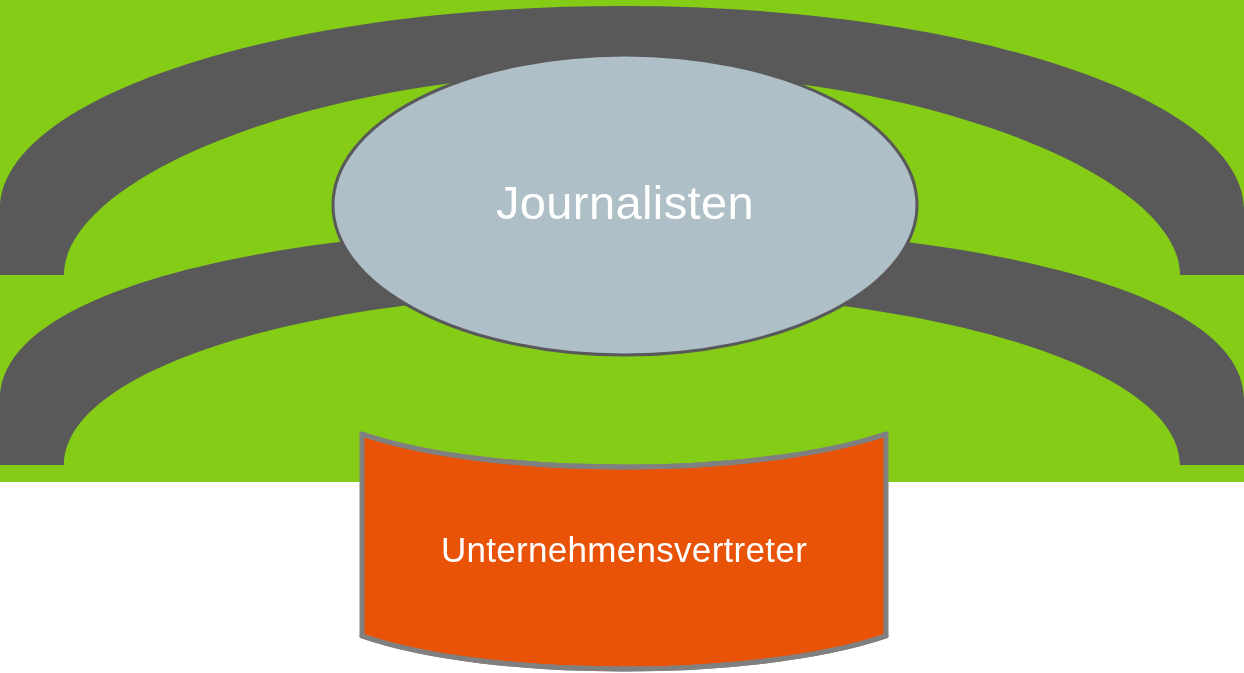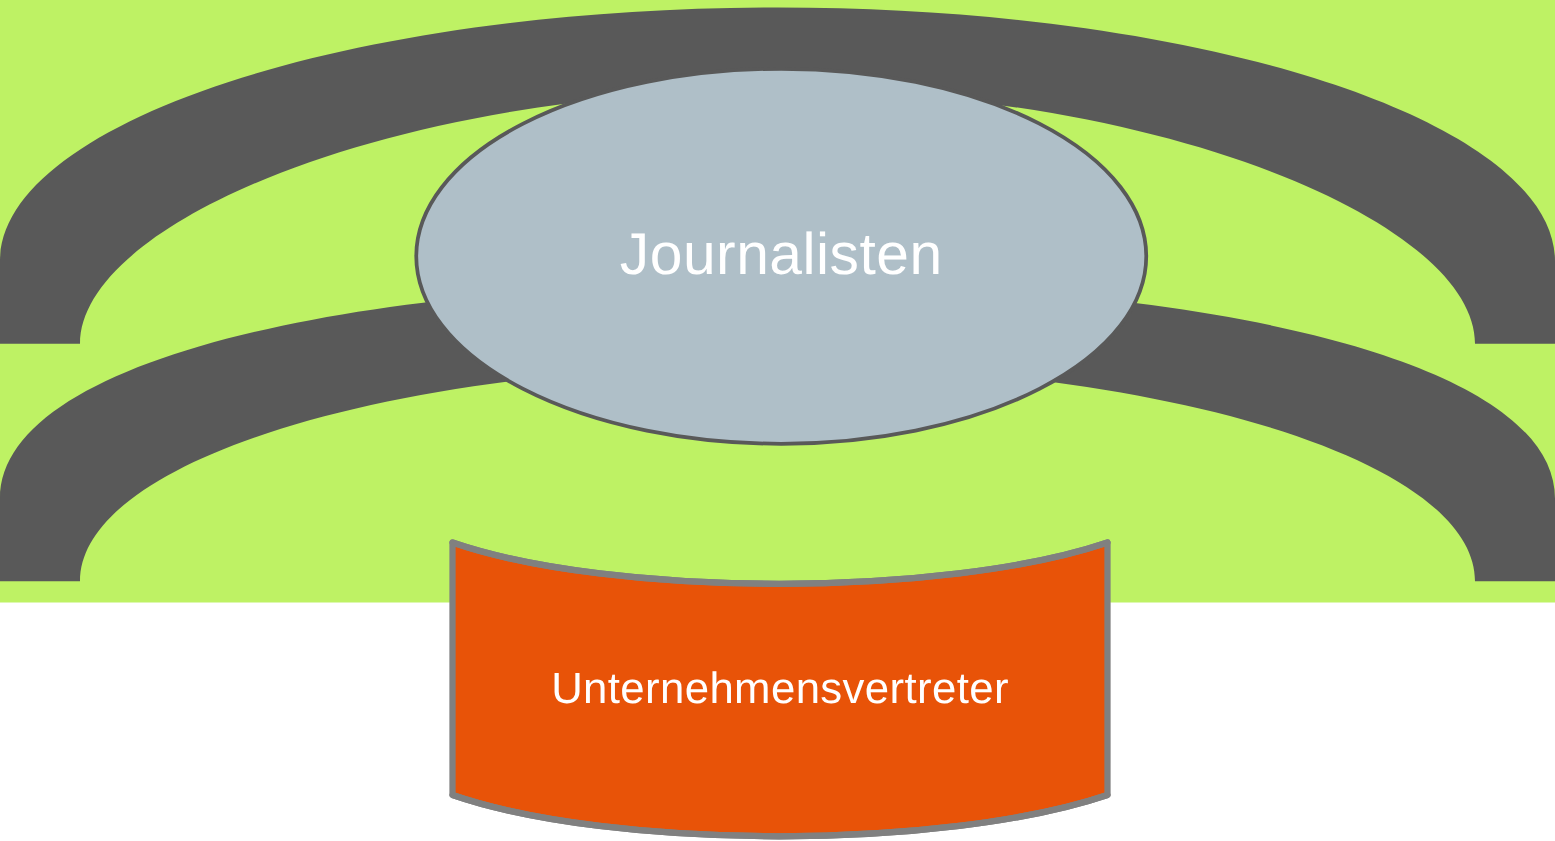--- a/index.html
+++ b/index.html
@@ -11,21 +11,21 @@
   body {
     width: 1244px;
     height: 673px;
     overflow: hidden;
     font-family: "Liberation Sans", sans-serif;
   }
   #stage {
     position: relative;
     width: 1244px;
     height: 482px;
-    background: #bef264;
+    background: #84cc16;
   }
   #diagram-svg {
     position: absolute;
     left: 0;
     top: 0;
     width: 1244px;
     height: 673px;
     display: block;
   }
   .shape-label {

